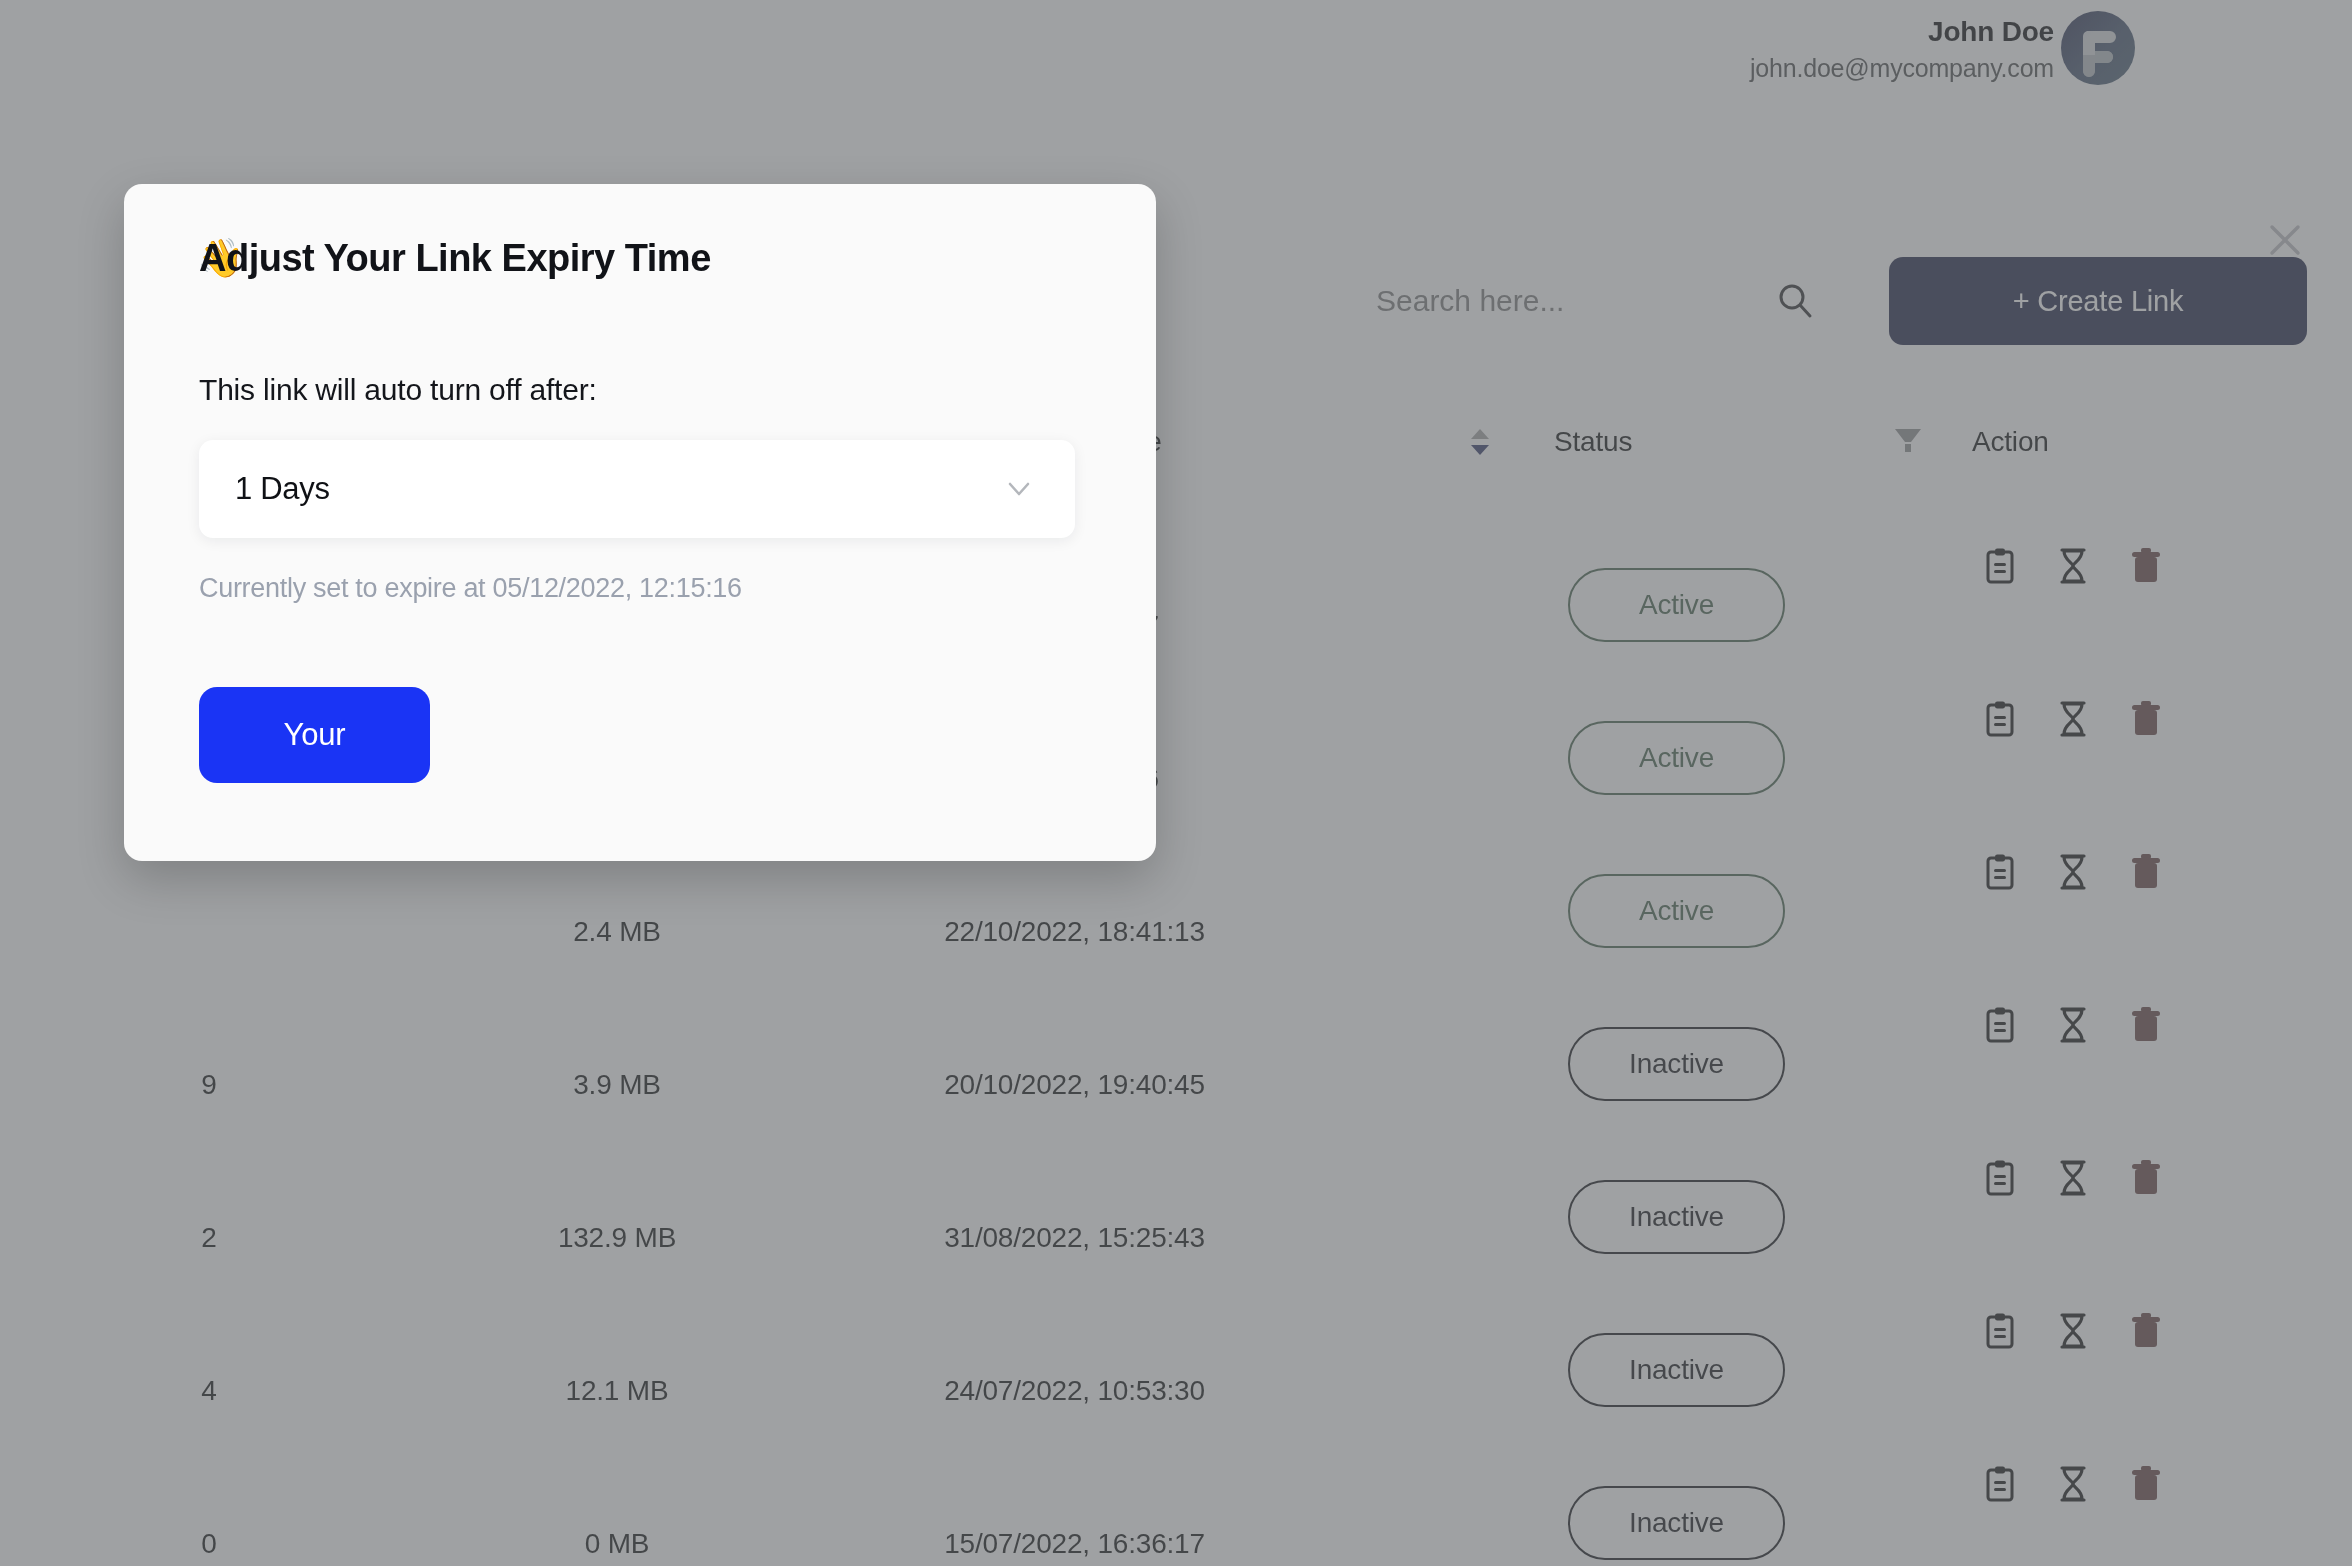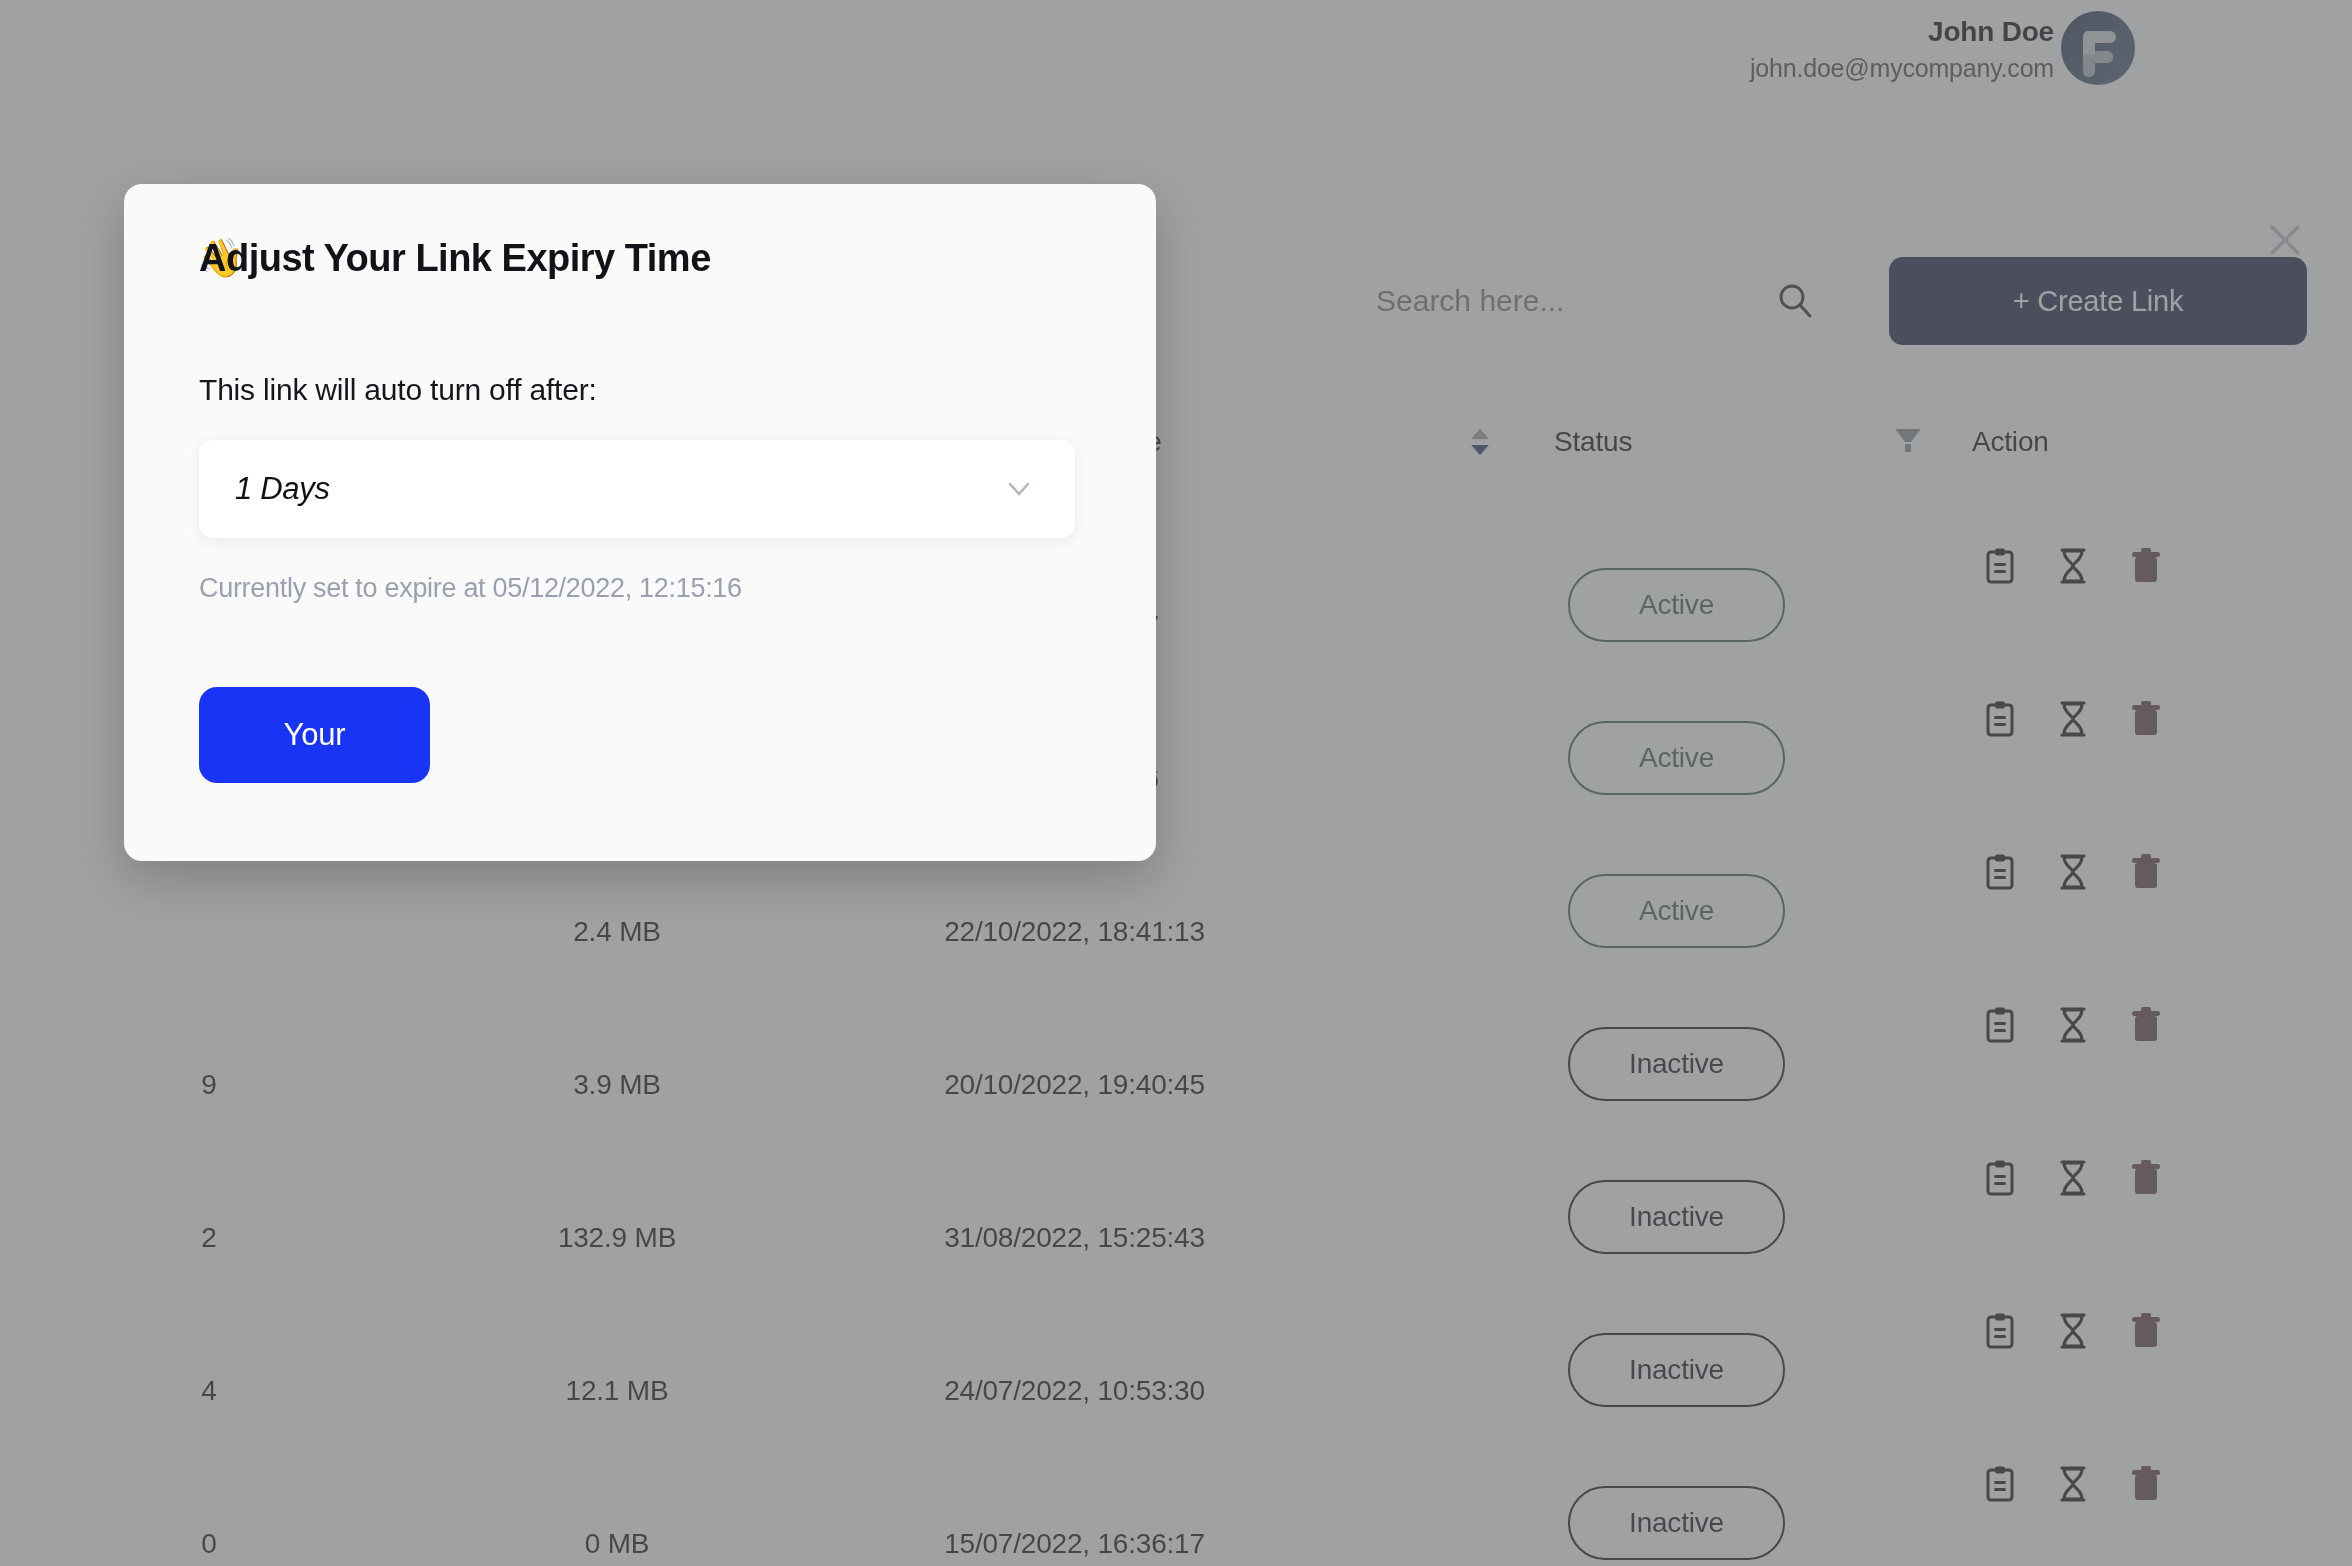--- a/index.html
+++ b/index.html
@@ -136,21 +136,21 @@
   }
   .modal-subtitle {
     position:absolute; left:199px; top:373px;
     font-size:30px; color:#14161b; letter-spacing:-0.2px;
   }
   .select-wrap {
     position:absolute; left:199px; top:440px;
     width:876px; height:98px;
     background:#ffffff; border-radius:14px;
     box-shadow:0 3px 14px rgba(20,25,40,0.07);
-    display:flex; align-items:center; padding:0 36px;font-style:italic;
+    display:flex; align-items:center; padding:0 36px;
   }
   .select-value {
     flex:1; font-size:31px; color:#0f1115; letter-spacing:-0.3px;
   }
   .select-chevron { width:40px; height:40px; flex:0 0 auto; }
   .expire-note {
     position:absolute; left:199px; top:573px;
     font-size:27px; color:#9aa1ae; letter-spacing:-0.3px;
   }
   .save-btn {

